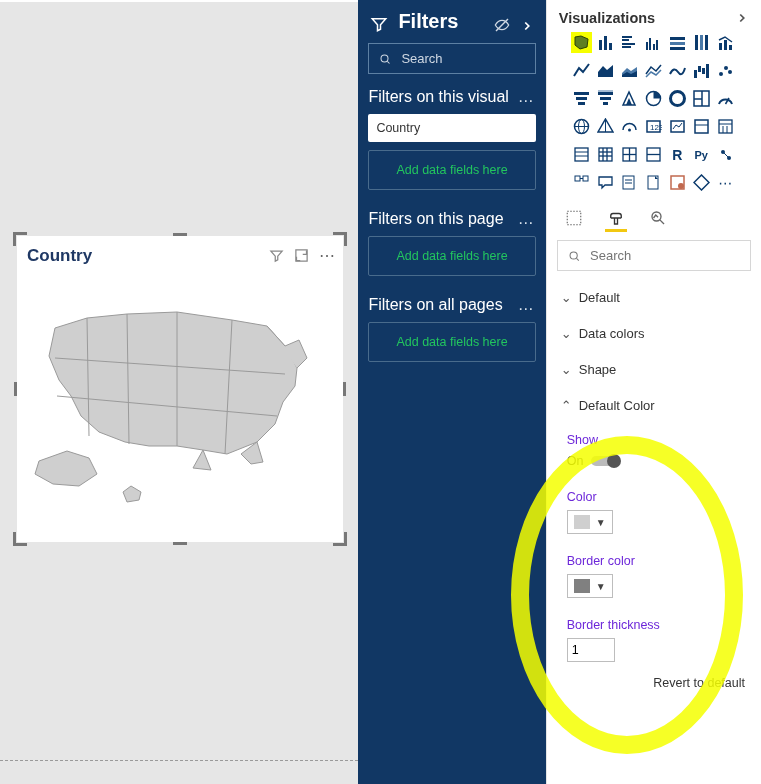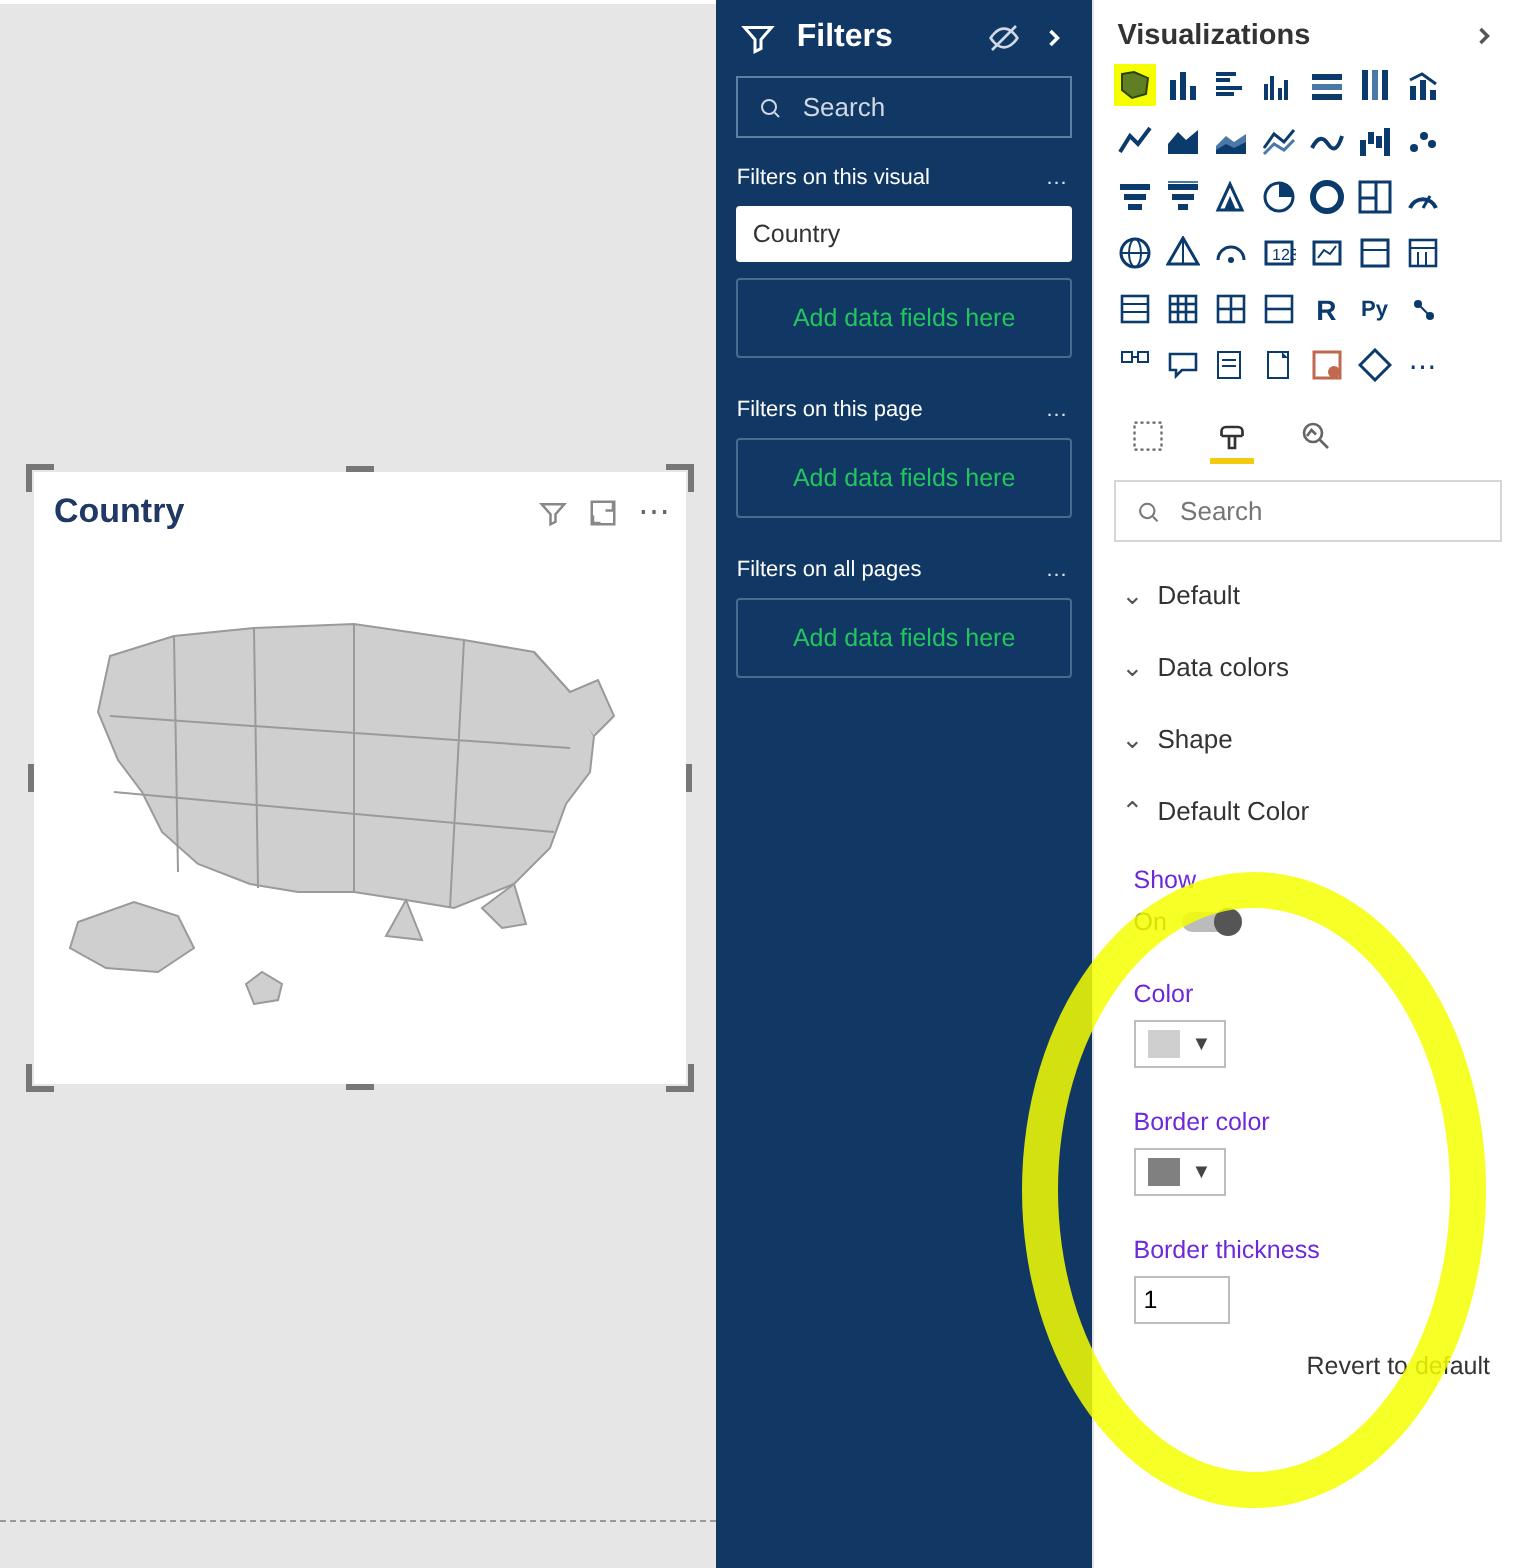--- a/index.html
+++ b/index.html
@@ -54,40 +54,40 @@
   }
   .visual-actions .dots { letter-spacing:2px; }
   .map-svg { position:absolute; left:10px; top:50px; }
 
   
   .filters-pane {
     width: 195px; background:#113764; color:#fff;
     display:flex; flex-direction:column;
   }
   .filters-header {
-    display:flex; align-items:center; gap:10px;
-    padding: 10px 12px; font-size:16px; font-weight:600;
+    display:flex; align-items:flex-end; gap:10px;
+    padding: 10px 12px; font-size:20px; font-weight:600;
   }
   .filters-header .spacer{flex:1}
   .filters-header svg{flex:none}
   .search-box {
     margin: 0 10px 12px;
     border: 1px solid #5d80a3;
     display:flex; align-items:center; gap:8px;
     padding: 6px 10px; color:#cfd8e3;
   }
   .search-box input {
     background:transparent; border:none; outline:none;
     color:#fff; font-size:13px; width:100%;
   }
   .search-box input::placeholder{color:#cfd8e3}
   .filter-section { padding: 0 10px 18px; }
   .filter-section-head {
     display:flex; align-items:center; justify-content:space-between;
-    font-size:11px; padding: 2px 0 8px;
+    font-size:16px; padding: 2px 0 8px;
   }
   .filter-section-head .dots{letter-spacing:2px;color:#dbe4ee}
   .filter-card {
     background:#fff; color:#333; border-radius:2px;
     padding:6px 8px; font-size:12.5px; line-height:1.3;
     margin-bottom:8px;
   }
   .drop-zone {
     border:1px solid #496b8c; border-radius:2px;
     text-align:center; font-size:12.5px; padding:12px 4px;
@@ -103,21 +103,21 @@
     position: relative;
   }
   .viz-head {
     display:flex; align-items:center; justify-content:space-between;
     padding: 10px 12px 6px;
     font-size:14.5px; font-weight:600;
   }
   .viz-grid {
     padding: 0 10px 4px; display:grid;
     grid-template-columns: repeat(7, 21px);
-    grid-auto-rows: 22px; gap:6px 3px;
+    grid-auto-rows: 22px; gap:6px 3px;margin-left:14px;
   }
   .viz-grid .glyph {
     width:21px; height:21px; display:flex;
     align-items:center; justify-content:center;
     color:#0b3a6c; cursor:pointer;
   }
   .viz-grid .glyph.sel { background:#f6ff00; color:#0b3a6c; width:21px;height:21px;}
   .viz-grid .r { color:#0b3a6c; font-weight:700; font-size:14px;}
   .tabs3 { display:flex; gap:20px; padding: 8px 16px 0; }
   .tab3 { width:22px; height:26px; display:flex; align-items:center; justify-content:center; color:#555; border-bottom:3px solid transparent;}

